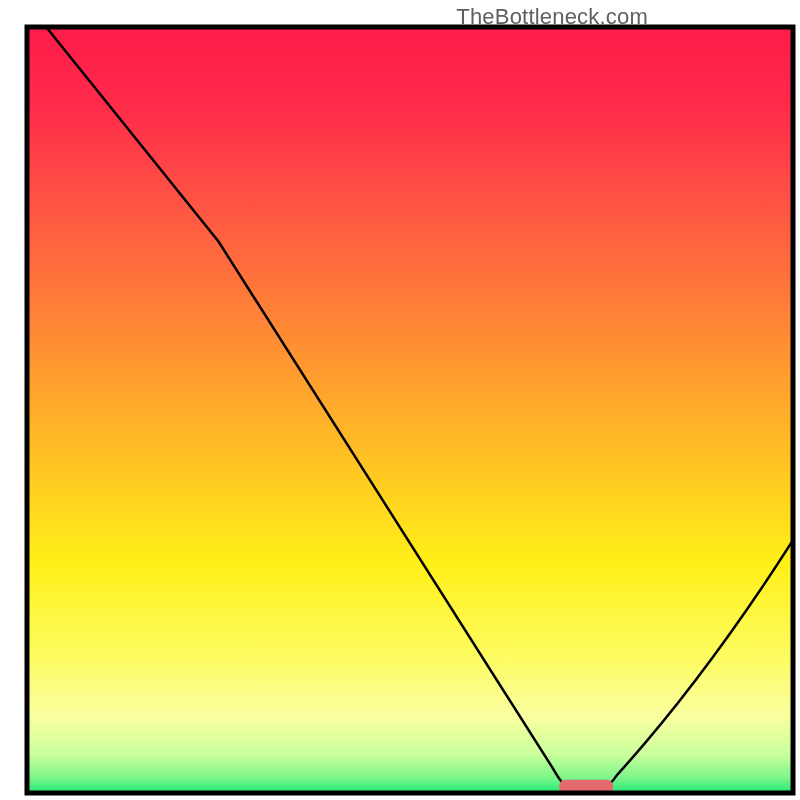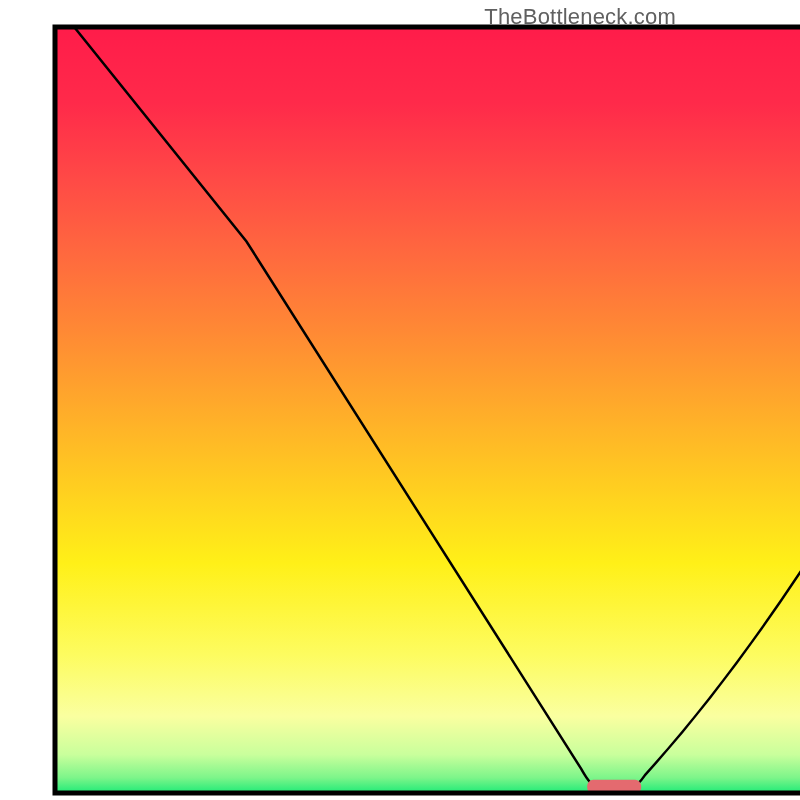--- a/index.html
+++ b/index.html
@@ -7,21 +7,20 @@
     padding: 0;
     width: 800px;
     height: 800px;
     background: #ffffff;
     font-family: Arial, Helvetica, sans-serif;
   }
   .container {
     position: relative;
     width: 656px;
     height: 800px;
-    margin-left: 28px;
   }
   .watermark {
     position: absolute;
     top: 4px;
     right: 8px;
     font-size: 22px;
     font-weight: 500;
     color: #606060;
     letter-spacing: 0.2px;
     z-index: 3;

